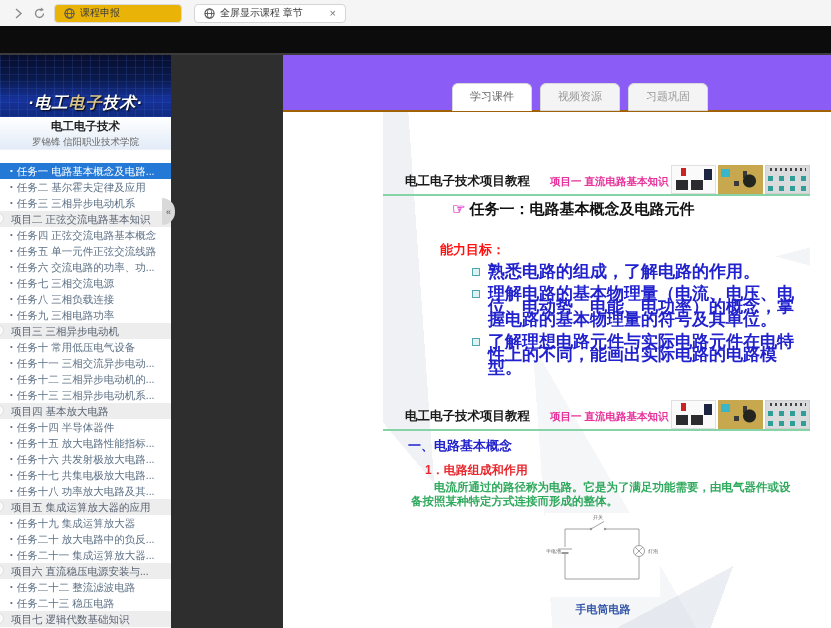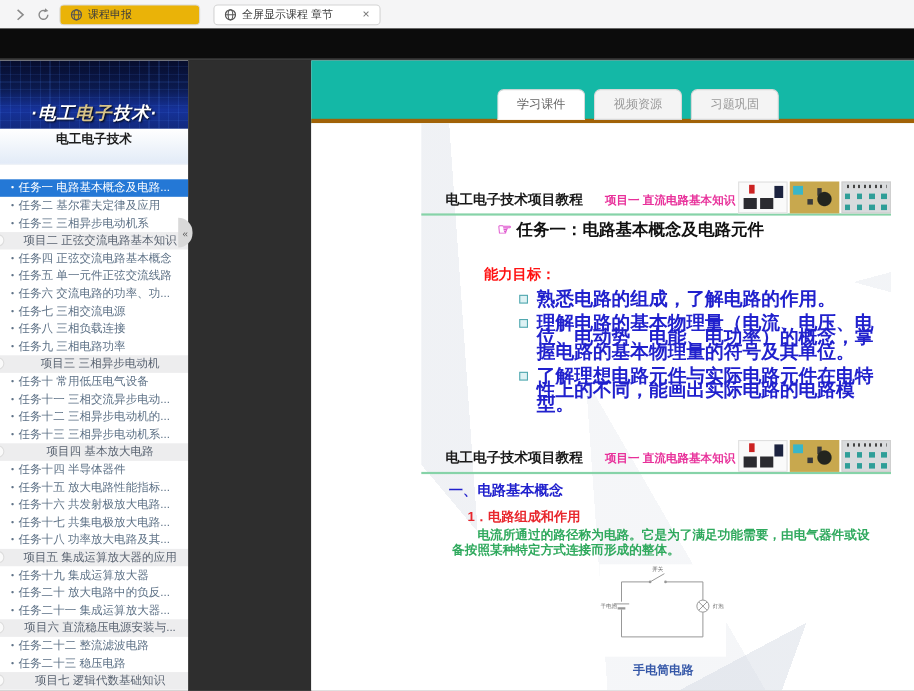--- a/index.html
+++ b/index.html
@@ -38,29 +38,29 @@
   .course-info{height:33px;background:linear-gradient(180deg,#ffffff 0%,#e2ebf7 100%);
     text-align:center;border-bottom:1px solid #eef2f7;box-sizing:border-box;}
   .course-title{font-size:11.5px;font-weight:bold;color:#1e1e1e;padding-top:2px;}
   .course-author{font-size:9.5px;color:#666;margin-top:2px;}
   .side-list{position:absolute;top:108px;left:0;right:0;bottom:0;background:#fff;}
   .side-item{height:16px;line-height:16px;font-size:10.5px;display:flex;align-items:center;
     position:relative;white-space:nowrap;overflow:hidden;cursor:default;}
   .side-task{color:#5d7186;background:#fff;padding-left:10px;gap:4px;}
   .side-task .dot{font-size:8px;flex:none;}
   .side-task.selected{background:#2478d6;color:#fff;}
-  .side-header{background:#ededee;color:#5a6472;padding-left:11px;justify-content:center;}
+  .side-header{background:#ededee;color:#5a6472;padding-left:11px;}
   .side-header::before{content:"";position:absolute;left:-7px;top:2px;width:11px;height:11px;
     border-radius:50%;background:#fafafa;border:1px solid #ddd;box-sizing:border-box;}
   .collapse-handle{position:absolute;left:162px;top:143px;width:13px;height:27px;
     background:#d9d9d9;border-radius:0 13px 13px 0;color:#555;font-size:9px;
     display:flex;align-items:center;justify-content:center;cursor:default;}
   
   .page{position:absolute;left:283px;top:0;right:0;height:100%;background:#fff;}
-  .tabbar{position:relative;height:57px;border-bottom:4px solid #a16207;box-sizing:border-box;background:#14b8a6;}
+  .tabbar{position:relative;height:57px;border-bottom:2px solid #a16207;box-sizing:border-box;background:#8b5cf6;font-family:Liberation Mono, monospace;}
   .mtabs{position:absolute;left:169px;bottom:-1px;display:flex;gap:8px;}
   .mtab{height:26px;line-height:26px;padding:0 17px;font-size:11px;border:1px solid #d8d8d8;
     border-radius:6px 6px 0 0;background:#f4f4f4;color:#999;cursor:default;}
   .mtab.active{background:#fff;border-bottom:1px solid #fff;color:#666;}
   .slide-area{position:absolute;top:57px;left:0;right:0;bottom:0;background:#fff;overflow:hidden;}
   .slide-stack{position:absolute;left:100px;top:0;width:427px;height:100%;}
   .slide-stack::before{content:"";position:absolute;inset:0;
     background-image:
       conic-gradient(from 200deg at 82% 88%,rgba(210,216,226,.45) 0 42deg,transparent 42deg),
       conic-gradient(from 320deg at 12% 72%,rgba(214,219,228,.38) 0 36deg,transparent 36deg),
@@ -145,20 +145,21 @@
 <div class="content">
 
   <div class="sidebar">
     <div class="banner">
       <div class="banner-title">
         <span>·电工</span><span class="gold">电子</span><span>技术·</span>
       </div>
     </div>
     <div class="course-info">
       <div class="course-title">电工电子技术</div>
+      <div class="course-author">罗锦锋 信阳职业技术学院</div>
     </div>
     <div class="side-list">
         <div class="side-item side-task selected">
           <span class="dot">•</span>
           <span class="lbl">任务一 电路基本概念及电路...</span>
         </div>
         <div class="side-item side-task">
           <span class="dot">•</span>
           <span class="lbl">任务二 基尔霍夫定律及应用</span>
         </div>

